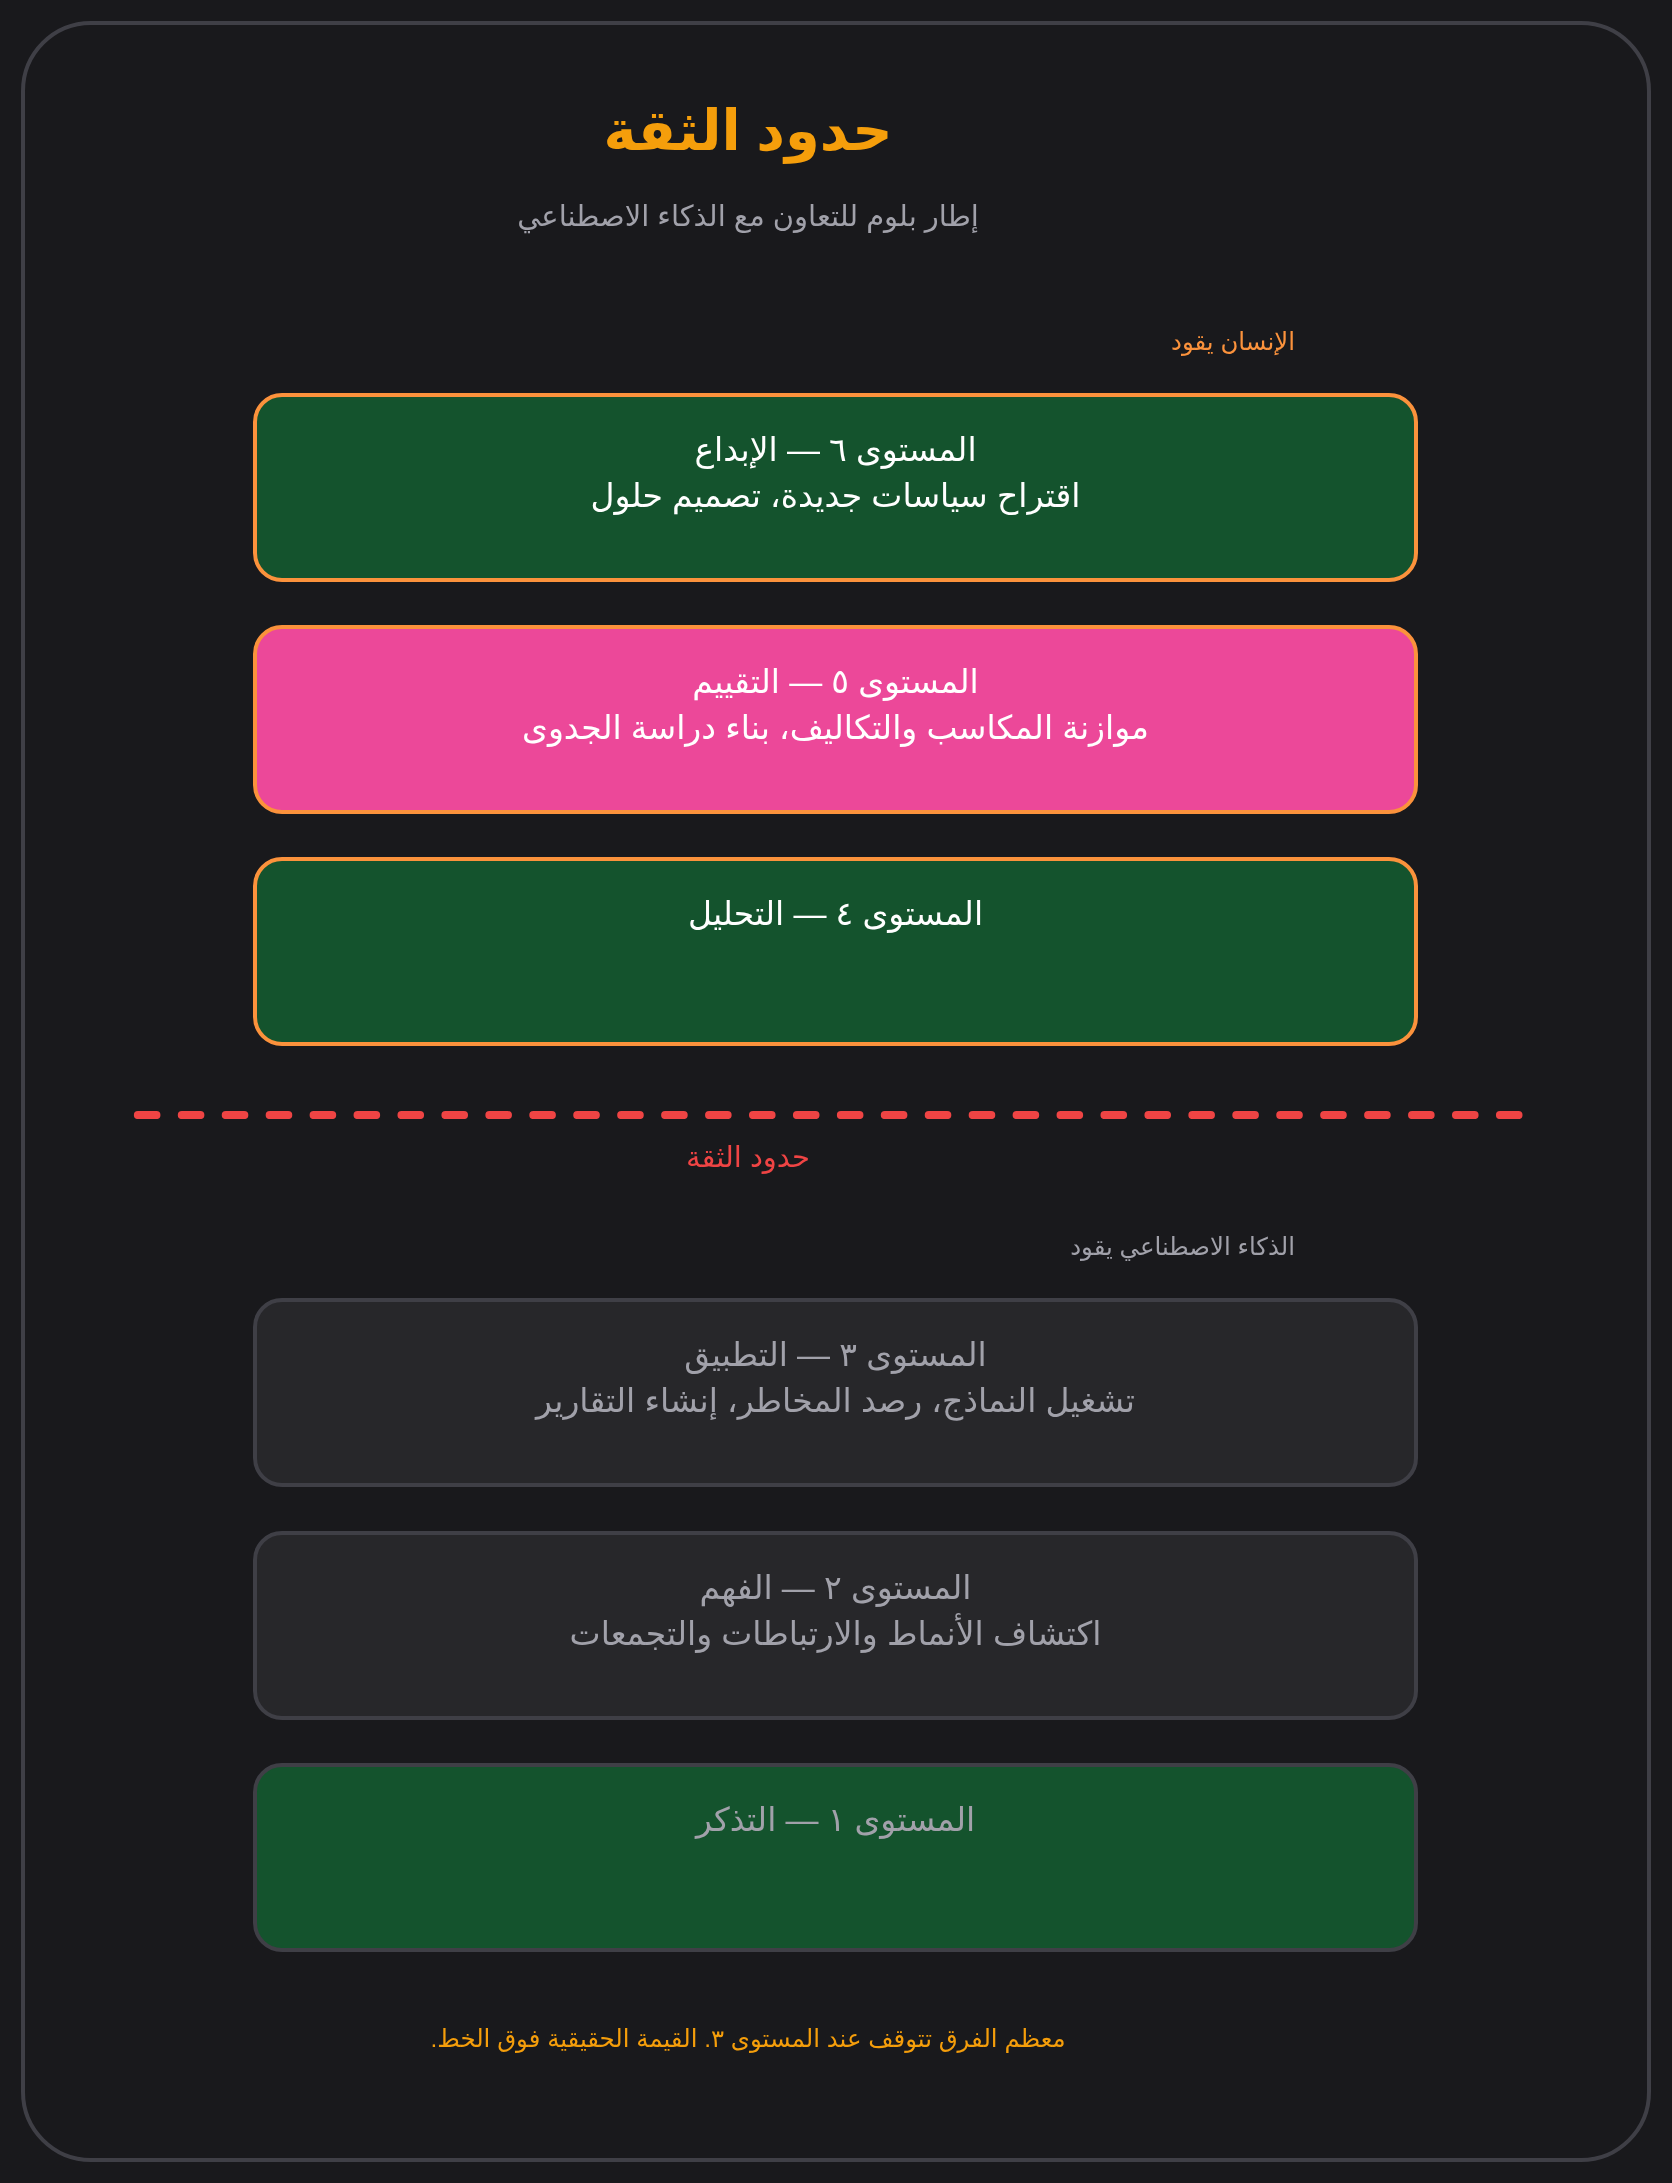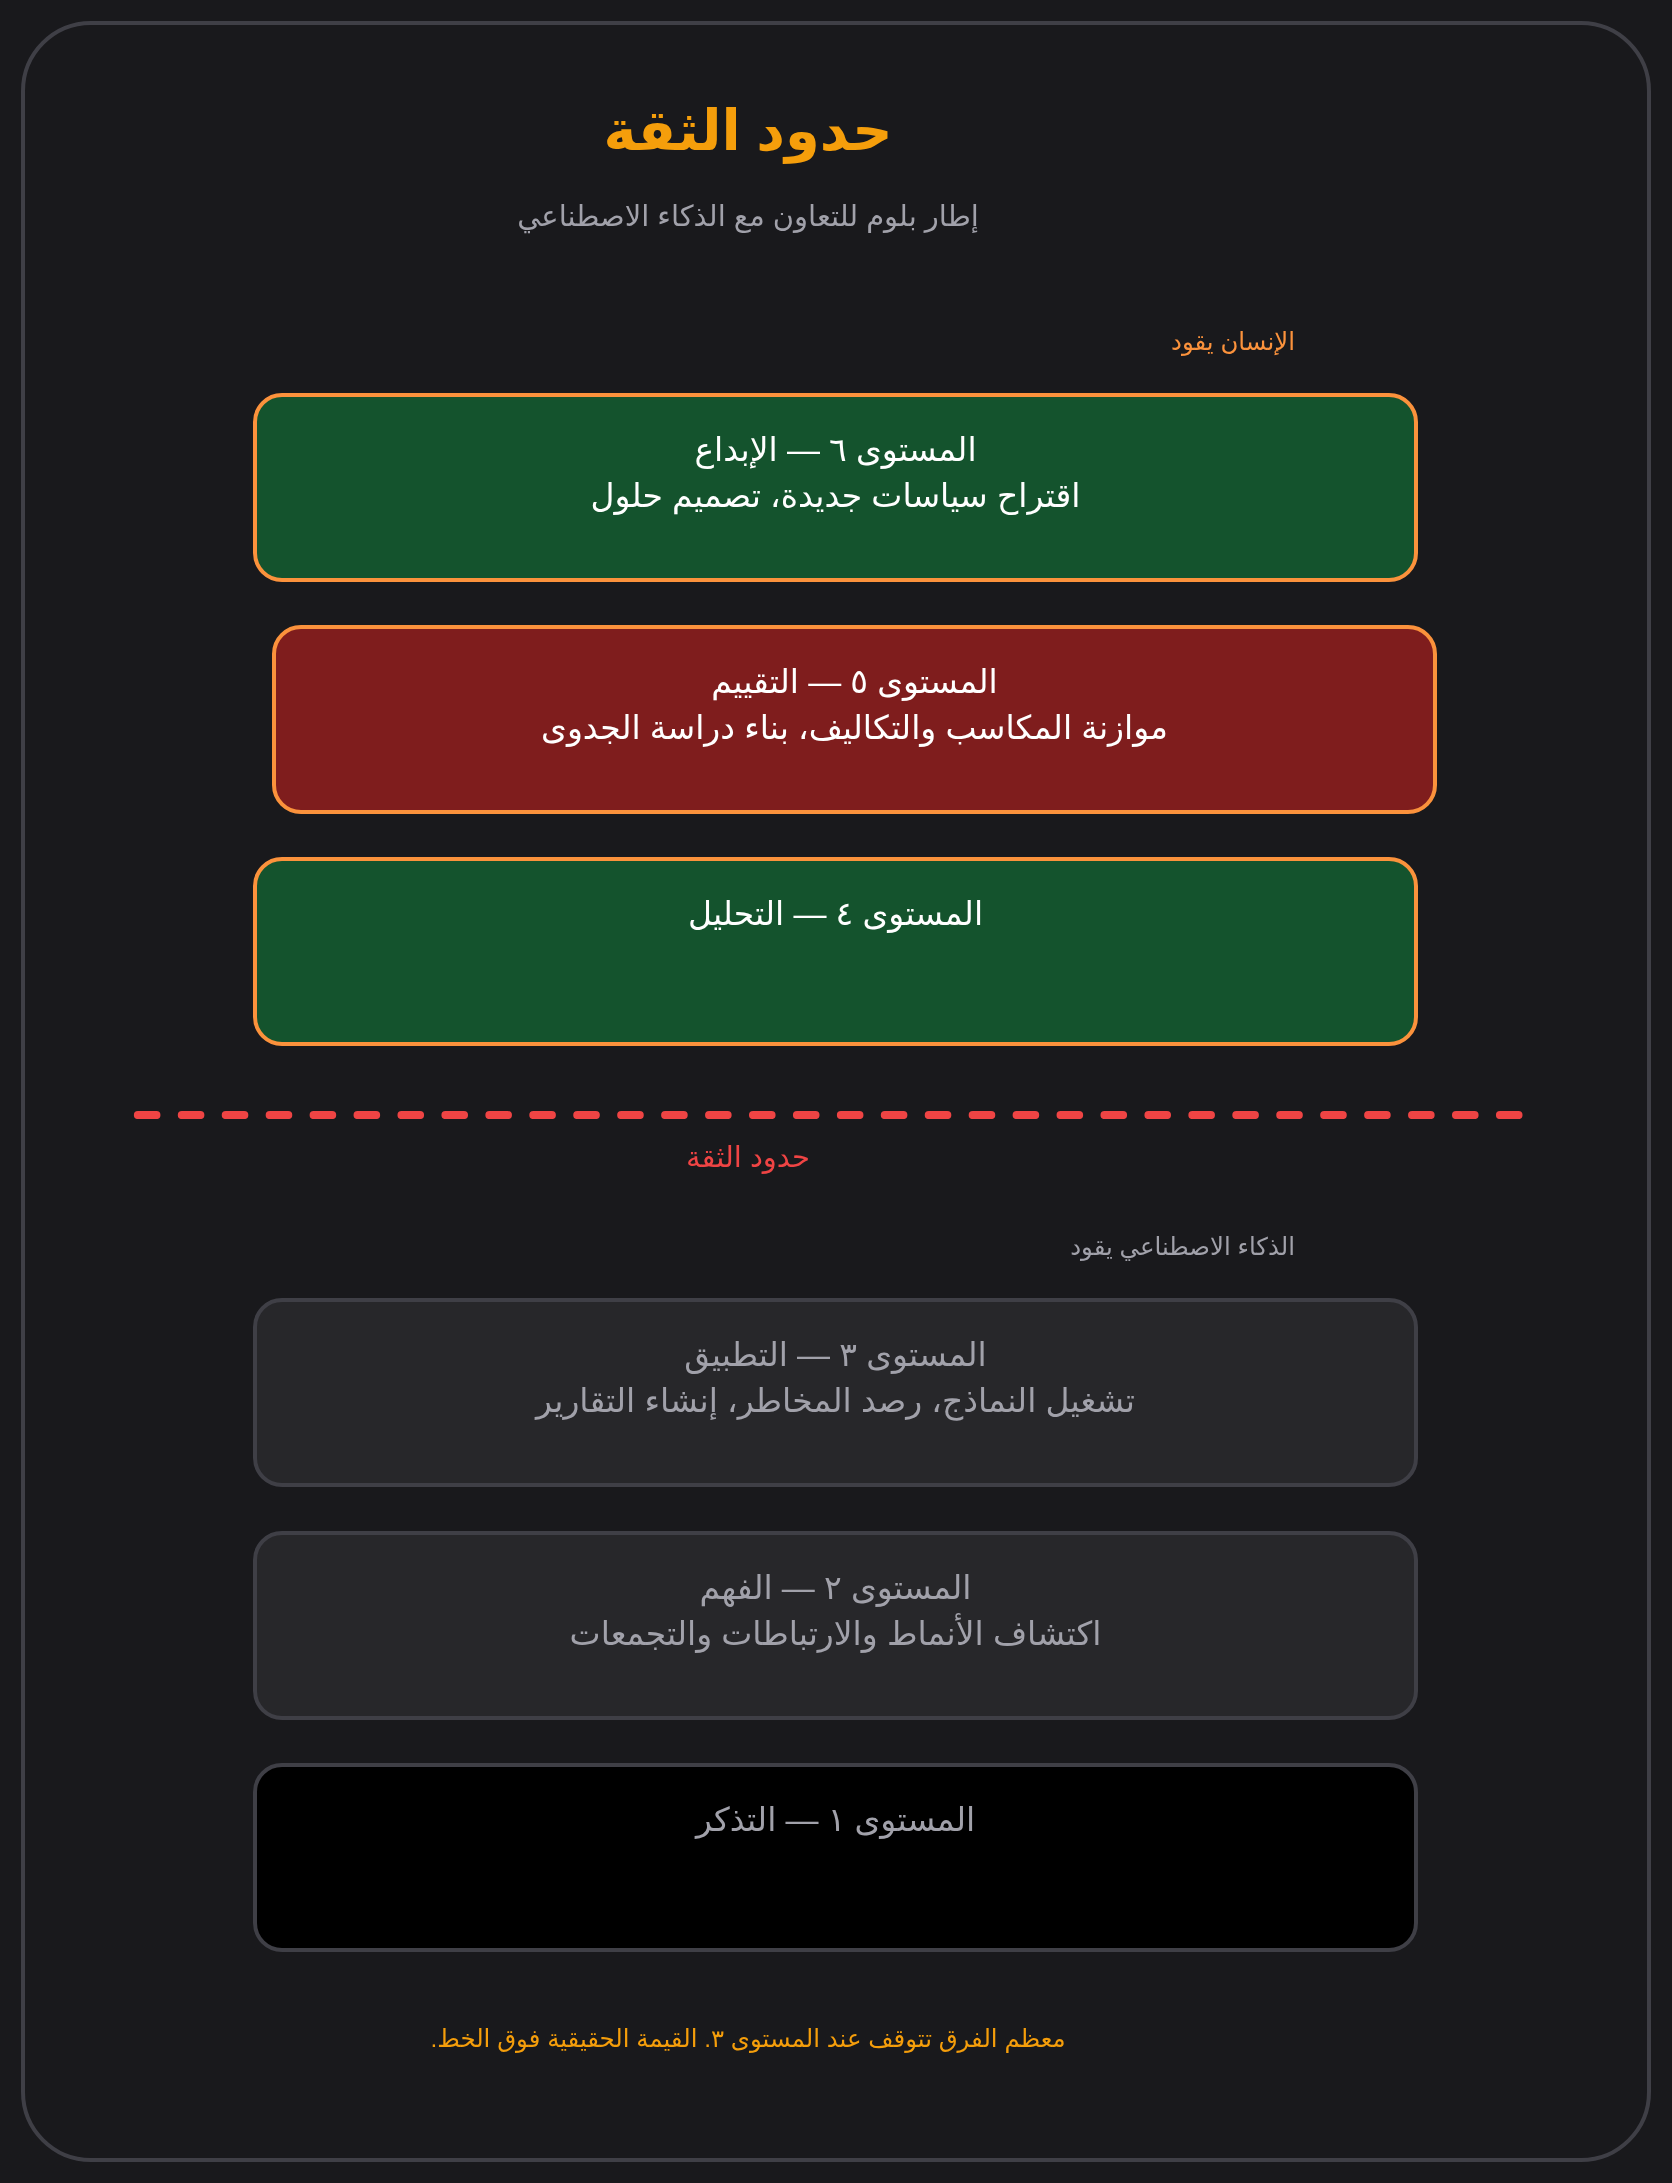--- a/index.html
+++ b/index.html
@@ -94,21 +94,21 @@
 
 <p class="center-text subtitle" style="color:#a1a1aa;">إطار بلوم للتعاون مع الذكاء الاصطناعي</p>
 
 <div class="zone-label" style="top:324px; color:#fb923c;">الإنسان يقود</div>
 
 <div class="level-box" style="top:393px; background:#14532d; border-color:#fb923c;">
   <div class="lv-title" style="color:#ffffff;">المستوى ٦ — الإبداع</div>
   <div class="lv-desc" style="color:#ffffff;">اقتراح سياسات جديدة، تصميم حلول</div>
 </div>
 
-<div class="level-box" style="top:625px; background:#7f1d1d; border-color:#fb923c;margin-left:19px;">
+<div class="level-box" style="top:625px; background:#ec4899; border-color:#fb923c;">
   <div class="lv-title" style="color:#ffffff;">المستوى ٥ — التقييم</div>
   <div class="lv-desc" style="color:#ffffff;">موازنة المكاسب والتكاليف، بناء دراسة الجدوى</div>
 </div>
 
 <div class="level-box" style="top:857px; background:#14532d; border-color:#fb923c;">
   <div class="lv-title" style="color:#ffffff;">المستوى ٤ — التحليل</div>
 </div>
 
 <svg class="divider" viewBox="0 0 2410 14" width="1399" height="8.1">
   <line x1="7" y1="7" x2="2403" y2="7" stroke="#ef4444" stroke-width="14" stroke-linecap="round" stroke-dasharray="32 44"></line>
@@ -121,18 +121,18 @@
 <div class="level-box" style="top:1298px; background:#27272a; border-color:#3f3f46;">
   <div class="lv-title" style="color:#a1a1aa;">المستوى ٣ — التطبيق</div>
   <div class="lv-desc" style="color:#a1a1aa;">تشغيل النماذج، رصد المخاطر، إنشاء التقارير</div>
 </div>
 
 <div class="level-box" style="top:1531px; background:#27272a; border-color:#3f3f46;">
   <div class="lv-title" style="color:#a1a1aa;">المستوى ٢ — الفهم</div>
   <div class="lv-desc" style="color:#a1a1aa;">اكتشاف الأنماط والارتباطات والتجمعات</div>
 </div>
 
-<div class="level-box" style="top:1763px; background:#000000; border-color:#3f3f46;">
+<div class="level-box" style="top:1763px; background:#14532d; border-color:#3f3f46;">
   <div class="lv-title" style="color:#a1a1aa;">المستوى ١ — التذكر</div>
 </div>
 
 <div class="center-text footer" style="color:#f59e0b;">معظم الفرق تتوقف عند المستوى ٣. القيمة الحقيقية فوق الخط.</div>
 
 
 </body></html>

